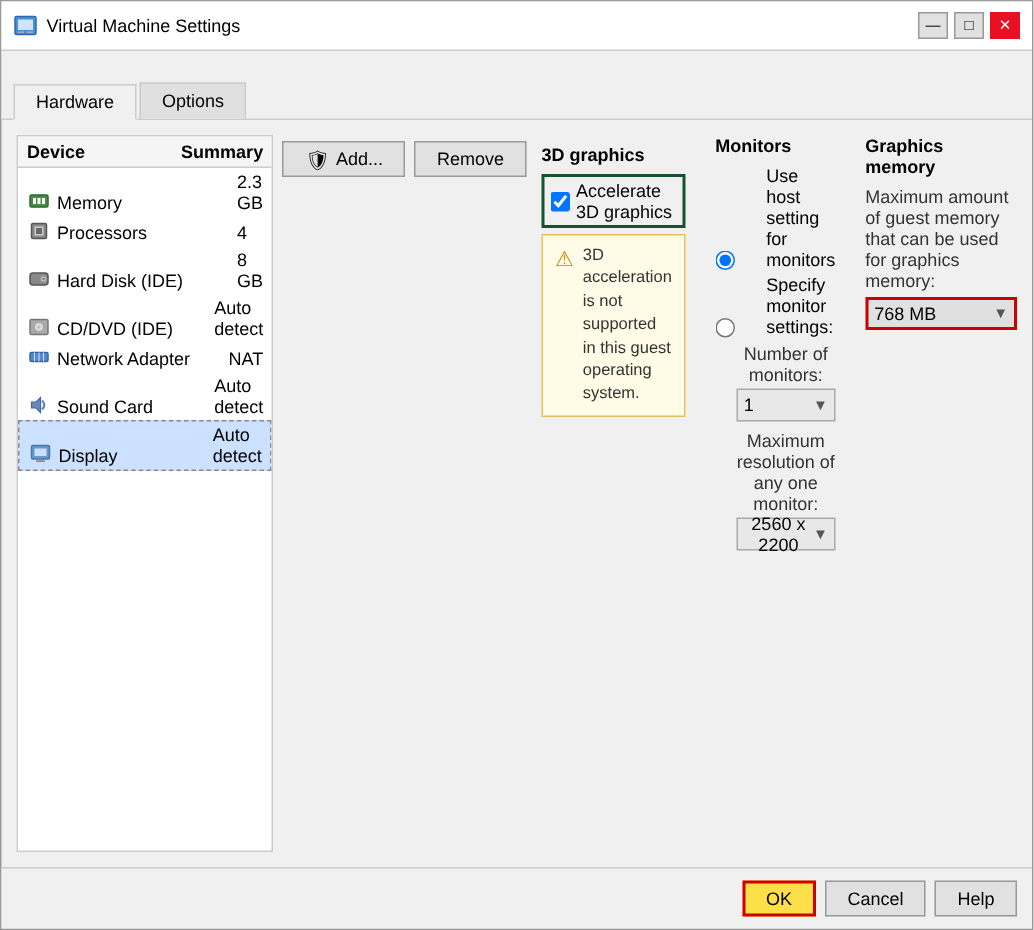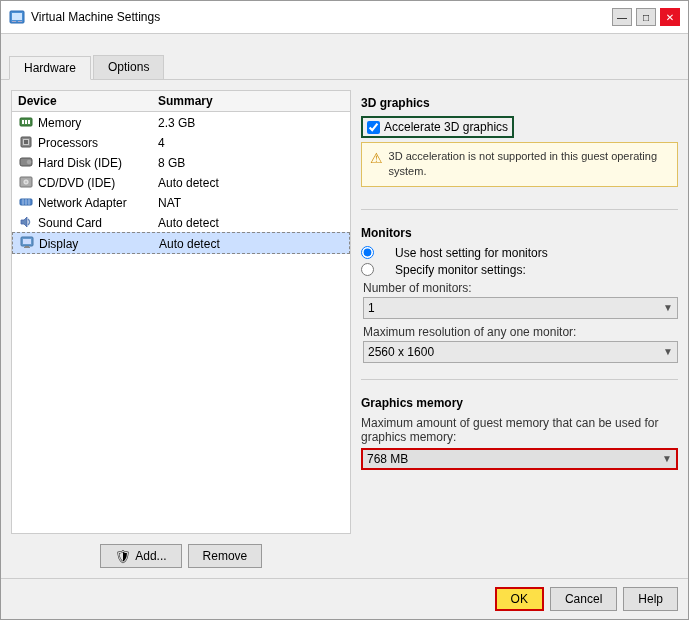--- a/index.html
+++ b/index.html
@@ -85,21 +85,21 @@
     .content-area {
       display: flex;
       flex: 1;
       padding: 10px;
       gap: 10px;
       overflow: hidden;
     }
     .left-panel {
       width: 340px;
       display: flex;
-      flex-direction: column;
+      flex-direction: row;
       gap: 6px;
     }
     .device-table {
       border: 1px solid #ccc;
       background: #fff;
       flex: 1;
       overflow: hidden;
     }
     .device-table-header {
       display: flex;
@@ -127,21 +127,21 @@
       display: flex;
       align-items: center;
       justify-content: center;
       font-size: 10px;
     }
     .device-name { width: 120px; font-size: 12px; }
     .device-summary { flex: 1; font-size: 12px; }
     .right-panel {
       flex: 1;
       display: flex;
-      flex-direction: column;
+      flex-direction: row;
       gap: 10px;
     }
     .section-group {
       background: #f0f0f0;
       padding: 6px 0;
     }
     .section-title {
       font-size: 12px;
       font-weight: bold;
       margin-bottom: 6px;
@@ -172,21 +172,21 @@
       line-height: 1.4;
     }
     .divider {
       border: none;
       border-top: 1px solid #ccc;
       margin: 6px 0;
     }
     .monitors-section { }
     .radio-row {
       display: flex;
-      align-items: flex-start;
+      align-items: flex-end;
       gap: 21px;
       margin-bottom: 3px;
     }
     .radio-row input[type=radio] { margin: 0; }
     .radio-label { font-size: 12px; }
     .field-group {
       margin-top: 4px;
       margin-left: 0;
     }
     .field-label {
@@ -232,21 +232,22 @@
       cursor: pointer;
       display: flex;
       align-items: center;
       gap: 4px;
     }
     .btn.ok-btn {
       border: 2px solid #c00;
       background: #fde047;
     }
     .field-indent {
-      margin-left: 2px;
+      margin-left: 14px;
+      text-align: center;
     }
   </style>
 </head>
 <body>
 
 <div class="window">
 
   <div class="title-bar">
     <div class="title-bar-left">
       <svg class="title-icon" viewBox="0 0 16 16" fill="none">
@@ -411,21 +412,21 @@
         <div class="field-group field-indent">
           <div class="field-label">Number of monitors:</div>
           <div class="dropdown" style="background:#e8e8e8;">
             <span>1</span>
             <span class="dropdown-arrow">▼</span>
           </div>
         </div>
         <div class="field-group field-indent" style="margin-top:6px;">
           <div class="field-label">Maximum resolution of any one monitor:</div>
           <div class="dropdown" style="background:#e8e8e8;">
-            <span>2560 x 1600</span>
+            <span>2560 x 2200</span>
             <span class="dropdown-arrow">▼</span>
           </div>
         </div>
       </div>
 
       <hr class="divider">
 
       <div class="graphics-section">
         <div class="section-title">Graphics memory</div>
         <div class="field-label" style="margin-bottom:4px;">Maximum amount of guest memory that can be used for graphics memory:</div>

